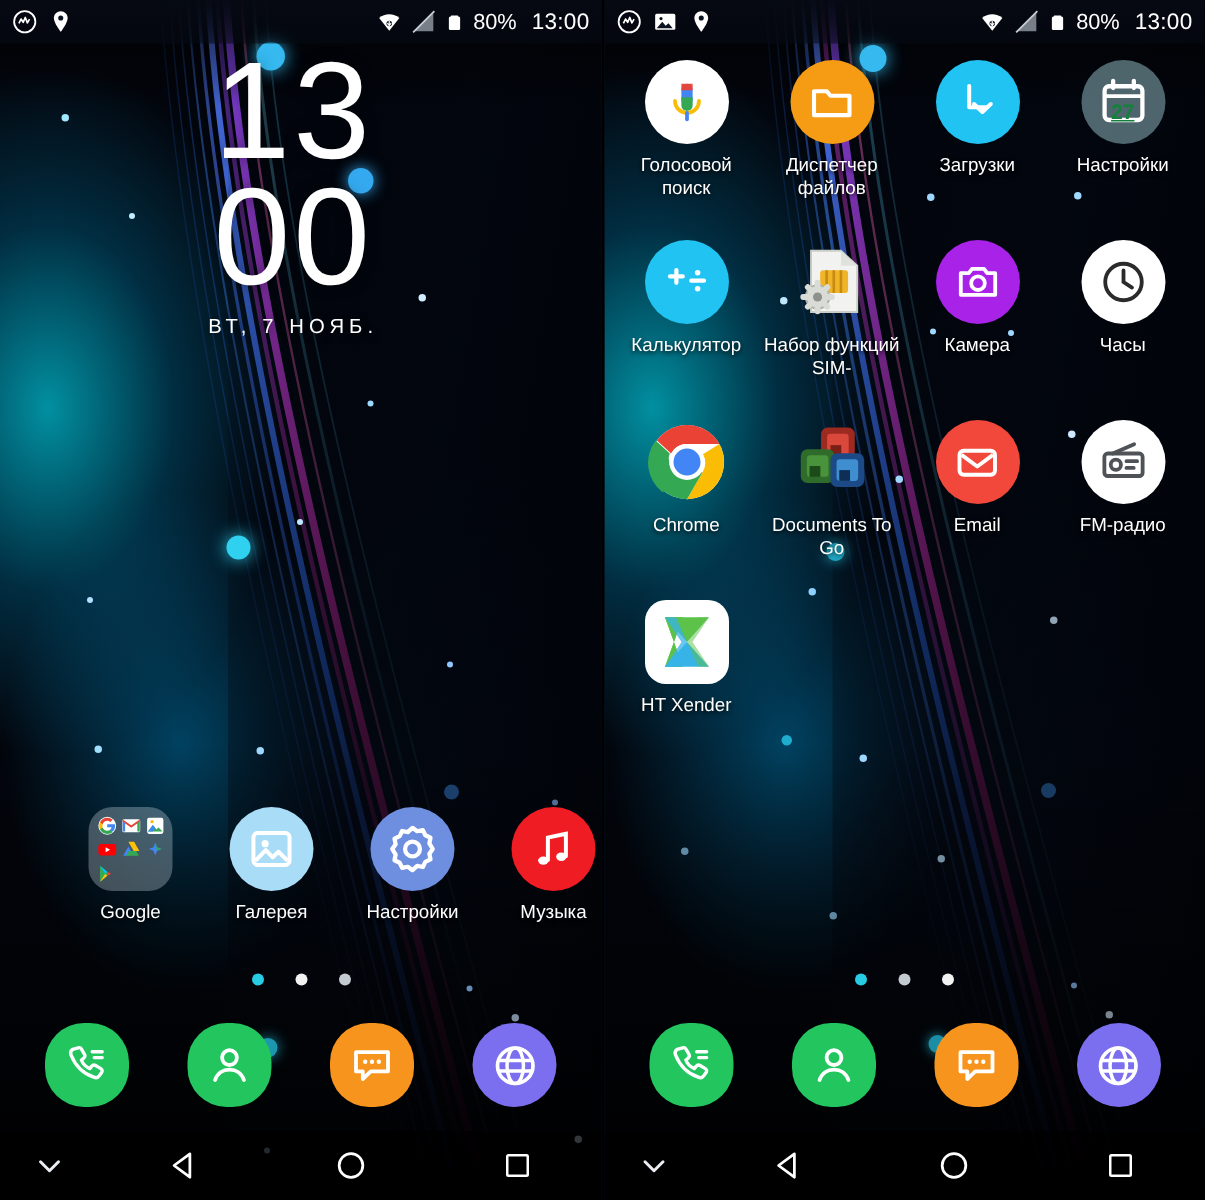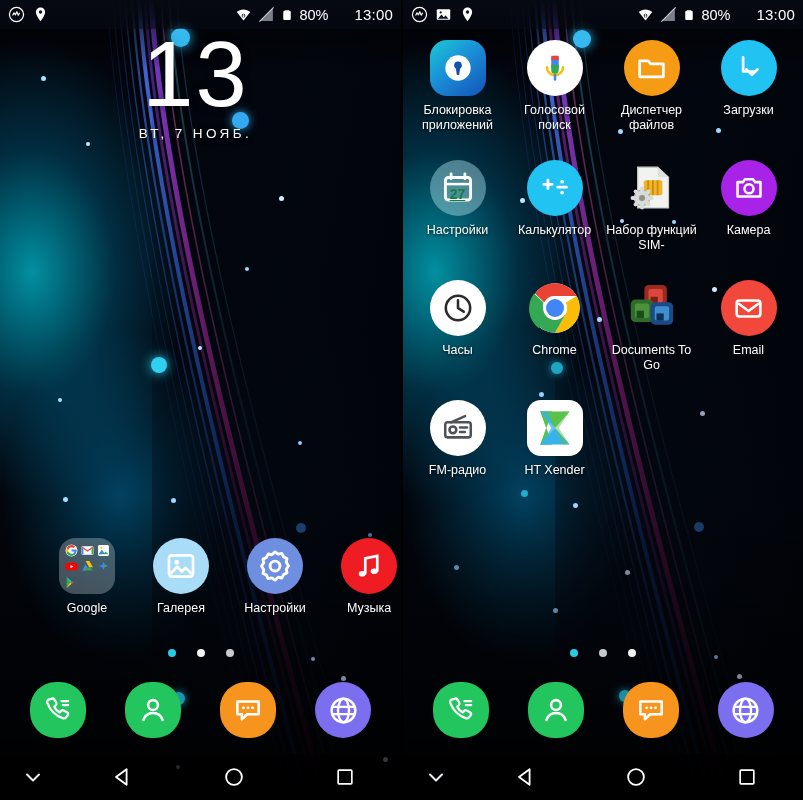--- a/index.html
+++ b/index.html
@@ -31,21 +31,21 @@
   .glowdot { position:absolute; border-radius:50%; pointer-events:none; }
 
   
   .statusbar { position:absolute; top:0; left:0; right:0; height:29px;
      display:flex; align-items:center; padding:0 8px; z-index:30;
      background:linear-gradient(to bottom, rgba(6,10,20,0.92), rgba(6,10,20,0.55));text-align:center; }
   .sb-left { display:flex; align-items:center; gap:7px; }
   .sb-right { margin-left:auto; display:flex; align-items:center; gap:6px; }
   .sb-ico { width:17px; height:17px; display:block; }
   .sb-batt-text { color:#fff; font-size:14.5px; letter-spacing:0px; }
-  .sb-clock { color:#fff; font-size:15px; letter-spacing:0.2px; margin-left:20px; }
+  .sb-clock { color:#fff; font-size:15px; letter-spacing:0.2px; margin-left:4px; }
 
   
   .clockw { position:absolute; top:36px; left:0; right:0; text-align:center; z-index:20;
             padding-right:10px; }
   .clockw .hh, .clockw .mm { color:#ffffff; font-size:92px; line-height:76px;
             font-weight:300; letter-spacing:2px; font-family:"Liberation Sans", sans-serif;
             text-shadow:0 1px 10px rgba(0,0,0,0.35); }
   .clockw .mm { margin-top:8px; }
   .clockw .dt { color:#ffffff; font-size:13.5px; letter-spacing:3.4px; margin-top:14px;
             text-shadow:0 1px 6px rgba(0,0,0,0.6); }
@@ -204,20 +204,21 @@
               <rect x="4.5" y="4" width="15" height="18" rx="2" fill="#fff"></rect>
             </svg>
         </span>
         <span class="sb-batt-text">80%</span>
         <span class="sb-clock">13:00</span>
       </div>
     </div>
 
     <div class="clockw">
       <div class="hh">13</div>
+      <div class="mm">00</div>
       <div class="dt">ВТ, 7 НОЯБ.</div>
     </div>
 
     <div class="grid homerow">
 
       <div class="appcell">
         <div class="appico">
           <div class="folder">
             <div>
                 <svg class="fi" viewBox="0 0 24 24">
@@ -476,32 +477,20 @@
               <rect x="4.5" y="4" width="15" height="18" rx="2" fill="#fff"></rect>
             </svg>
         </span>
         <span class="sb-batt-text">80%</span>
         <span class="sb-clock">13:00</span>
       </div>
     </div>
 
     <div class="grid drawer">
 
-      <div class="appcell">
-        <div class="appico">
-          <div class="sq" style="background:linear-gradient(140deg,#19c9d6 0%,#1b8fd6 45%,#1352b8 100%);">
-            <svg width="40" height="40" viewBox="0 0 24 24">
-                <circle cx="12" cy="12" r="7.6" fill="#fff"></circle>
-                <circle cx="12" cy="10.4" r="2.3" fill="#1353ad"></circle>
-                <path d="M10.6 11.6h2.8l-.7 4.6h-1.4z" fill="#1353ad"></path>
-              </svg>
-          </div>
-        </div>
-        <div class="applabel">Блокировка приложений</div>
-      </div>
 
       <div class="appcell">
         <div class="appico">
           <div class="ci" style="background:#ffffff;">
             <svg width="30" height="30" viewBox="0 0 24 24">
                 <rect x="9" y="2.2" width="6" height="11.6" rx="3" fill="#4285f4"></rect>
                 <path d="M9 2.2h6v3.5H9z" fill="#ea4335" opacity=".95"></path>
                 <path d="M9 9.4h6v4.4a3 3 0 01-6 0z" fill="#34a853"></path>
                 <path d="M5.6 11.4a6.4 6.4 0 0012.8 0" fill="none" stroke="#fbbc05" stroke-width="2" stroke-linecap="round"></path>
                 <path d="M12 17.8v3.4" stroke="#4285f4" stroke-width="2" stroke-linecap="round"></path>

